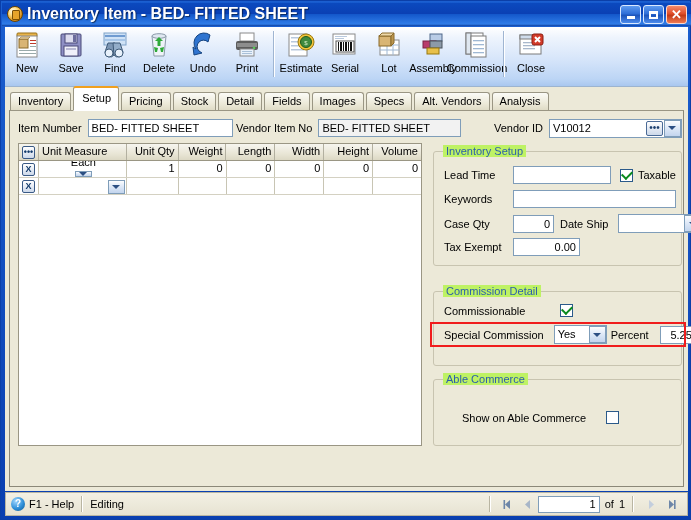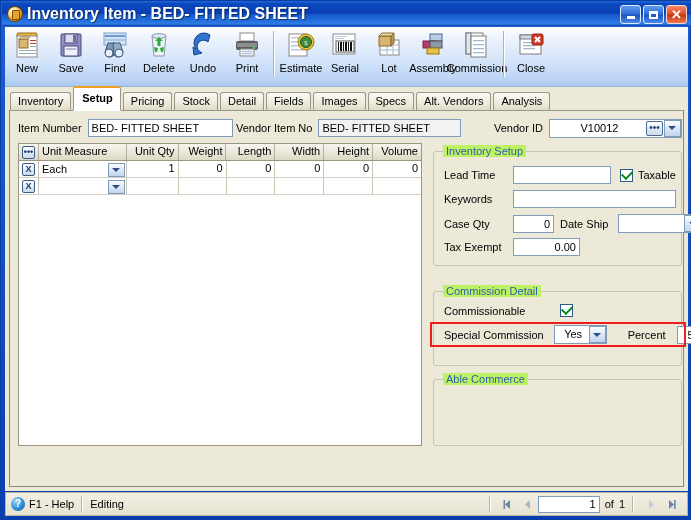--- a/index.html
+++ b/index.html
@@ -89,21 +89,21 @@
     background:linear-gradient(to bottom,#fbfbf7 0%,#ece9d8 60%,#ddd9c3 100%);
     border:1px solid #9a9684;border-bottom:none;
     border-radius:3px 3px 0 0;
     font-size:11px;color:#000;cursor:pointer;white-space:nowrap;
   }
   .tab.active{
     height:22px;line-height:20px;
     background:#ffffff;
     border:1px solid #9a9684;border-bottom:1px solid #fff;
     border-top:2px solid #f0a020;
-    font-weight:bold;
+    font-weight:normal;
     position:relative;z-index:3;padding-left:8px;
   }
 
   
   .page{
     position:absolute;left:4px;top:83px;width:675px;height:377px;
     background:#ece9d8;
     border:1px solid #8b8878;border-top-color:#9a9684;
     box-sizing:border-box;
   }
@@ -113,21 +113,21 @@
   .hdrrow{position:absolute;left:8px;top:6px;height:22px;display:flex;align-items:center;}
   .fl{font-size:11px;color:#000;margin-right:6px;white-space:nowrap;}
   .tfield{
     height:18px;border:1px solid #7f9db9;background:#fff;
     font-size:11px;font-family:"Liberation Sans",sans-serif;
     padding:0 3px;box-sizing:border-box;line-height:16px;color:#000;
   }
   .tfield.ro{background:#f2f2f2;}
   .combo{
     height:19px;border:1px solid #7f9db9;background:#fff;
-    display:flex;align-items:center;box-sizing:border-box;text-align:center;
+    display:flex;align-items:center;box-sizing:border-box;
   }
   .combo .val{flex:1;padding-left:3px;font-size:11px;color:#000;line-height:17px;}
   .btn-ellipsis{
     width:17px;height:15px;margin-right:1px;box-sizing:border-box;
     border:1px solid #4a6a96;border-radius:2px;
     background:linear-gradient(to bottom,#fdfdfd 0%,#e4eaf3 50%,#cdd9ea 100%);
     display:flex;align-items:center;justify-content:center;
     font-size:10px;line-height:8px;color:#1c3f6e;cursor:pointer;
   }
   .btn-arrow{
@@ -496,21 +496,21 @@
             <div class="gcell num" style="width:49px;">Width</div>
             <div class="gcell num" style="width:49px;">Height</div>
             <div class="gcell num" style="width:48px;border-right:none;">Volume</div>
           </div>
 
           <div class="gbody">
             <div class="grow">
               <div class="gcell" style="width:20px;display:flex;align-items:center;justify-content:center;">
                 <span class="rowbtn" style="margin:0;">X</span>
               </div>
-              <div class="gcell" style="width:88px;display:flex;align-items:center;justify-content:space-between;padding-right:1px;">
+              <div class="gcell" style="width:88px;display:flex;align-items:center;justify-content:flex-end;padding-right:1px;flex-direction:column;">
                 <span>Each</span>
                 <span class="cellcombo">
                     <i class="caret"></i>
                   </span>
               </div>
               <div class="gcell num" style="width:52px;">1</div>
               <div class="gcell num" style="width:48px;">0</div>
               <div class="gcell num" style="width:49px;">0</div>
               <div class="gcell num" style="width:49px;">0</div>
               <div class="gcell num" style="width:49px;">0</div>
@@ -579,29 +579,33 @@
           </div>
 
           <div class="frow" style="left:10px;top:33px;">
             <span class="fl">Special Commission</span>
             <span class="combo" style="width:53px;margin-left:4px;">
               <span class="val">Yes</span>
               <span class="btn-arrow">
                   <i class="caret"></i>
                 </span>
             </span>
-            <span class="fl" style="margin-left:21px;">Percent</span>
+            <span class="fl" style="margin-left:4px;">Percent</span>
             <span class="tfield" style="width:46px;margin-left:5px;text-align:right;">5.25%</span>
           </div>
         </div>
 
         <div class="redbox" style="left:420px;top:211px;width:256px;height:25px;"></div>
 
         <div class="gbox" style="left:423px;top:268px;width:249px;height:67px;">
           <span class="cap">Able Commerce</span>
+          <div class="frow" style="left:28px;top:31px;">
+            <span class="fl">Show on Able Commerce</span>
+            <span class="chk" style="margin-left:14px;"></span>
+          </div>
         </div>
 
       </div>
     </div>
   </div>
 
   <div class="status">
     <div class="help-ic">?</div>
     <span class="st-txt">F1 - Help</span>
     <span class="st-sep"></span>

